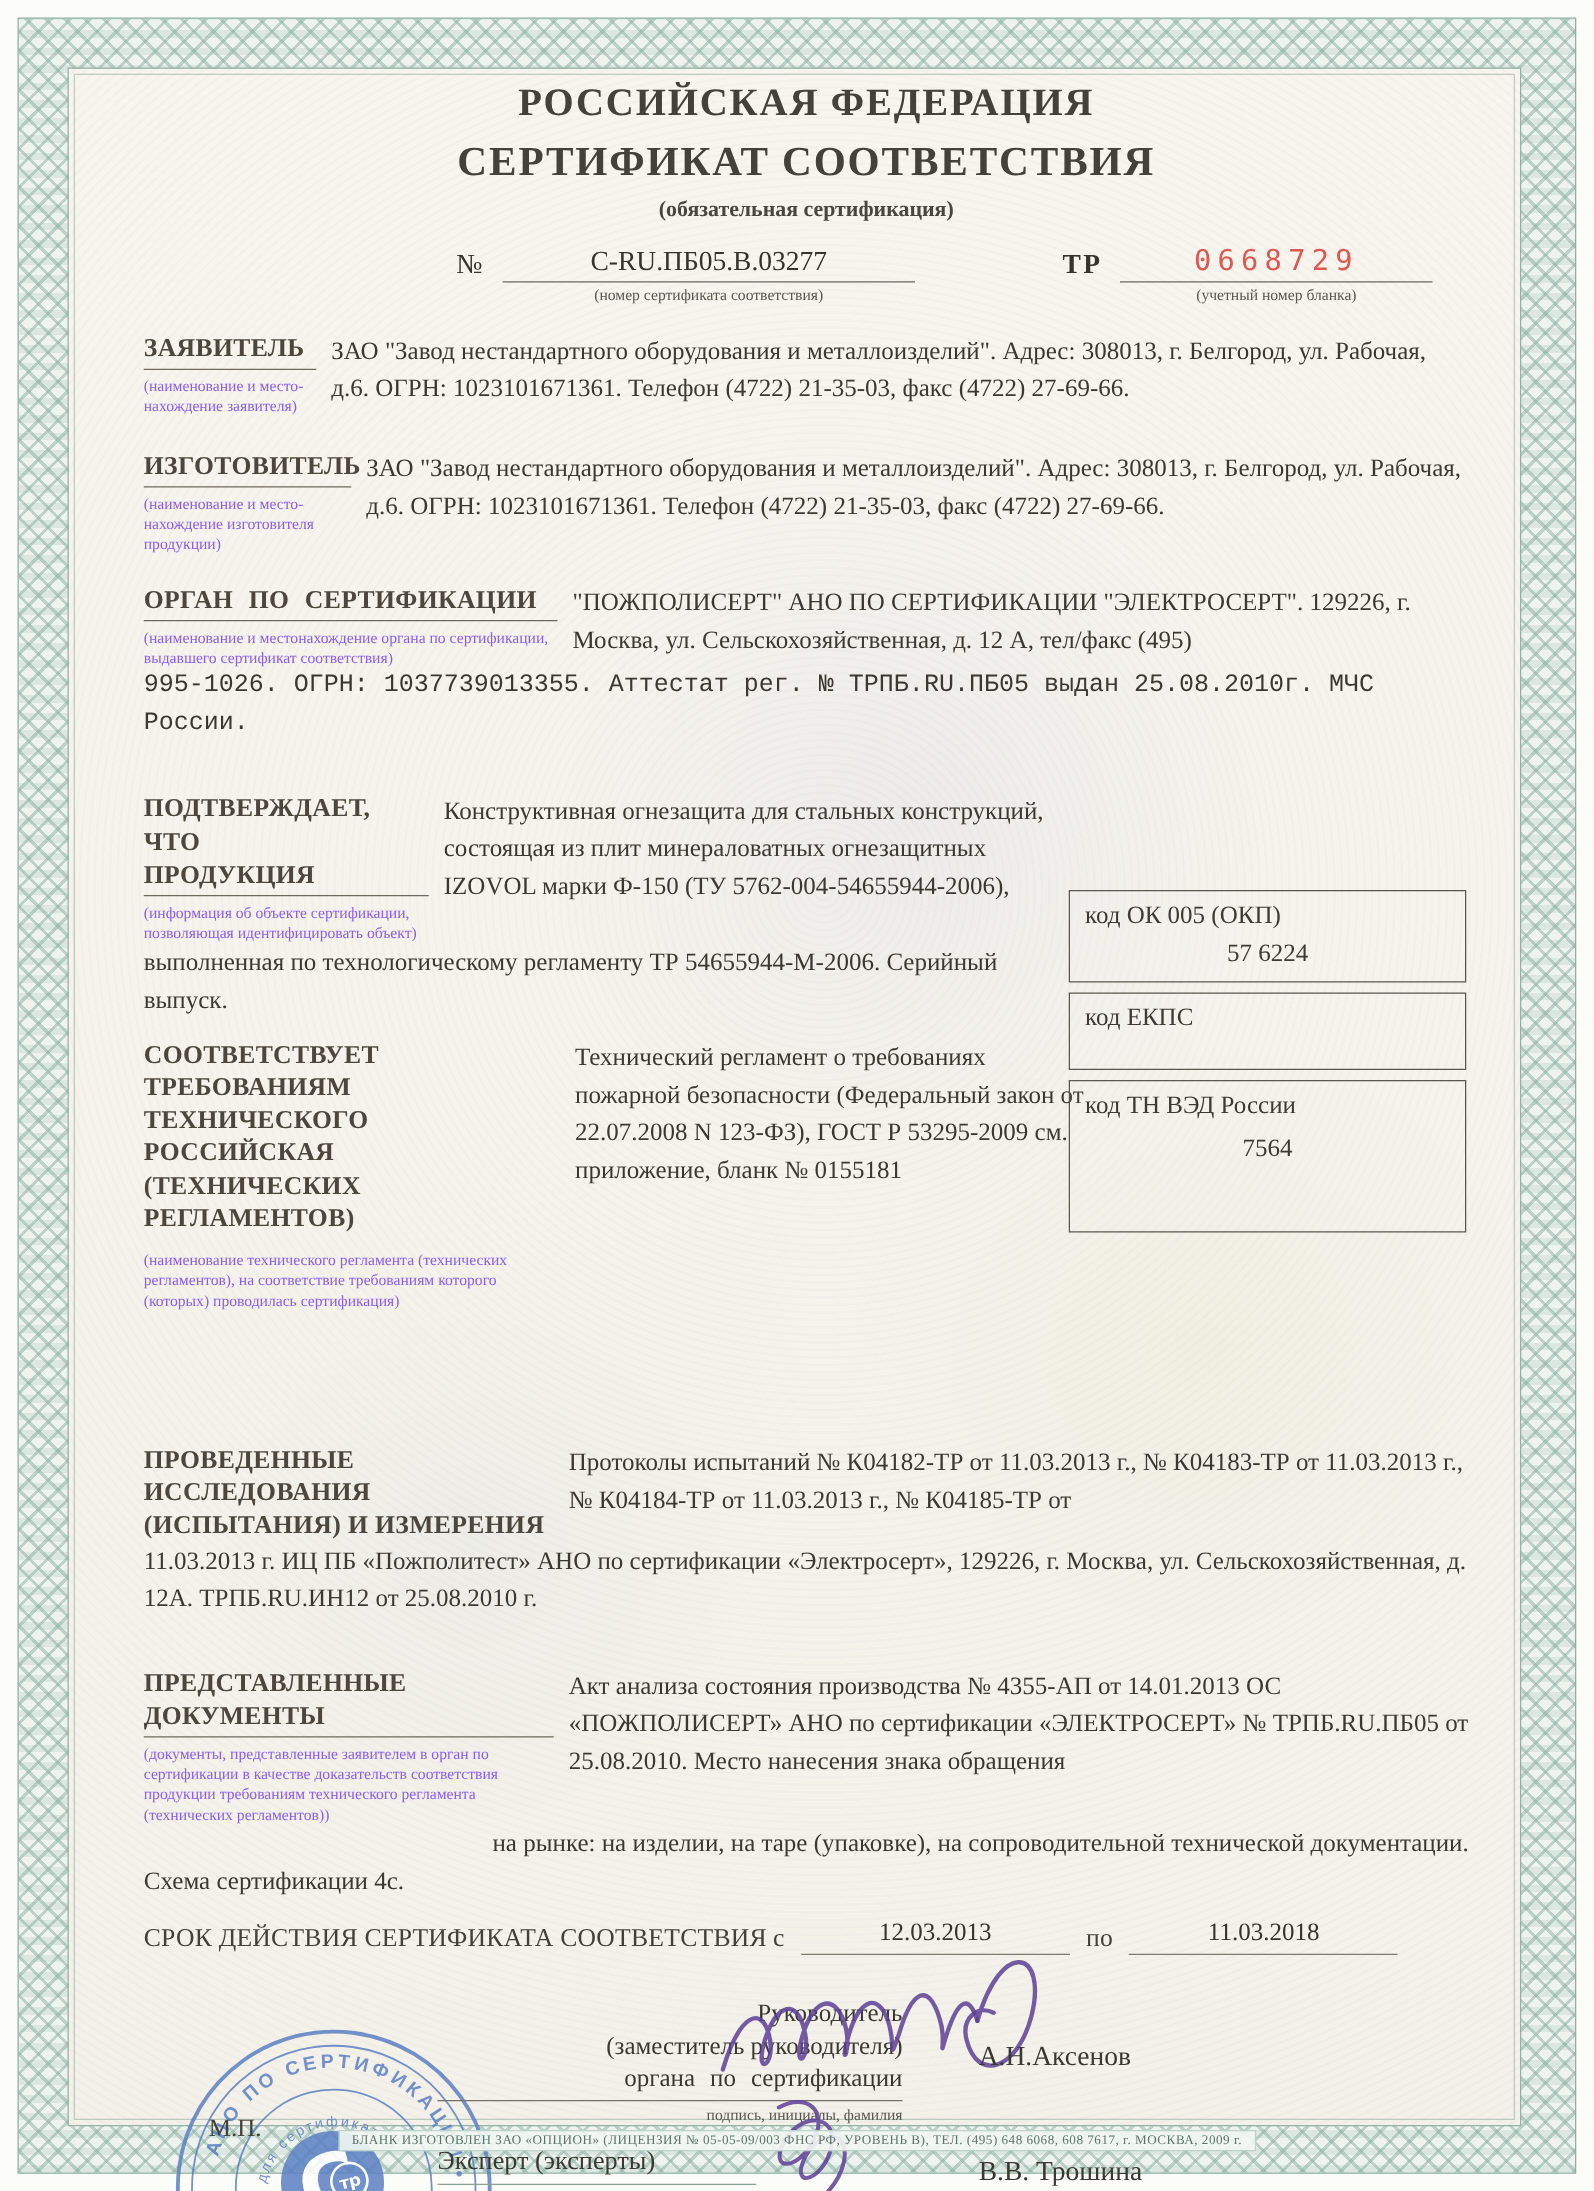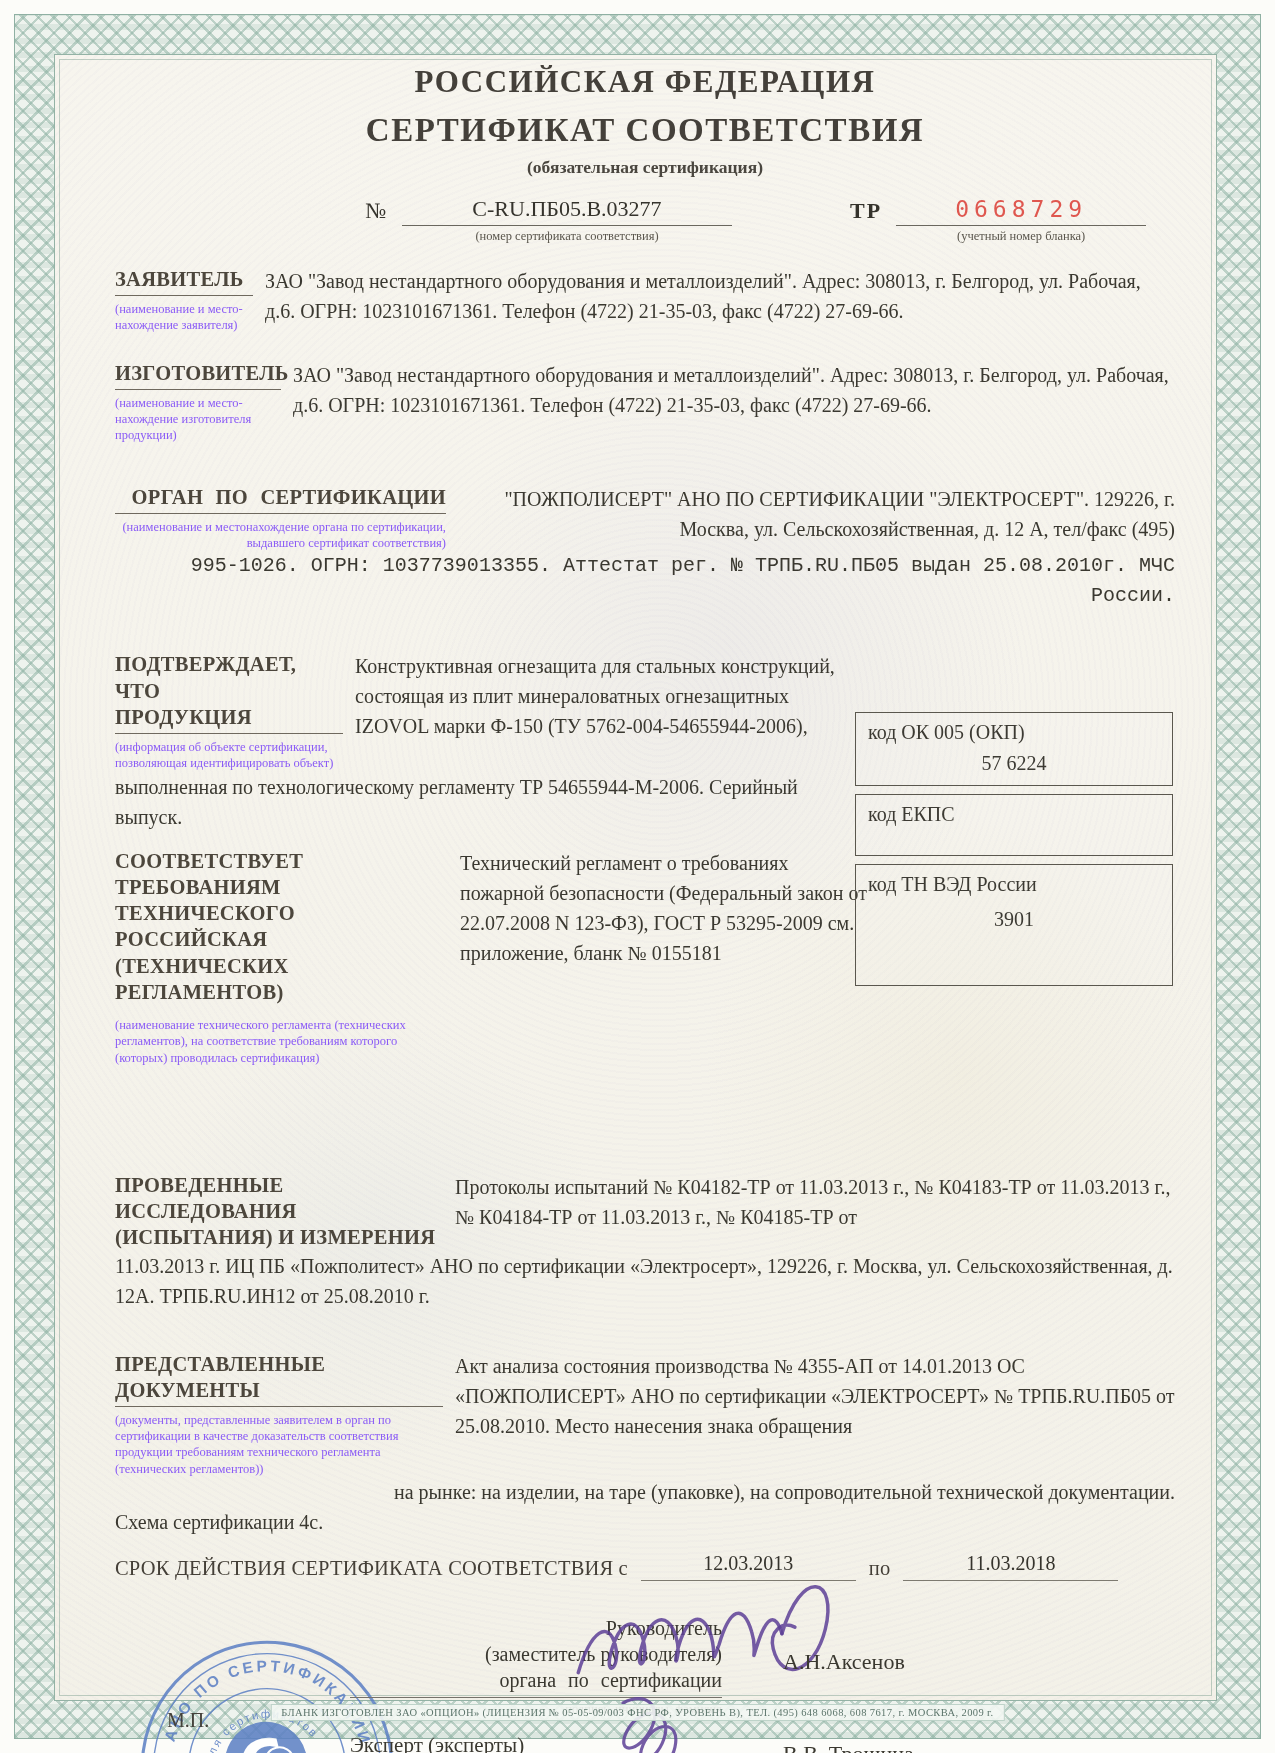--- a/index.html
+++ b/index.html
@@ -62,21 +62,21 @@
   .w340 { width:340px; } .w343 { width:343px; }
   .sec-label { font-weight:700; font-size:20.5px; letter-spacing:.3px; color:#4c463c; line-height:1.28; }
   .uline { border-bottom:1px solid #6f695e; padding-bottom:3px; }
   .sec-cap { font-size:12.5px; color:#8b5cf6; line-height:1.3; margin-top:5px; }
   .body-text { font-size:20px; line-height:1.5; color:#3a3830; }
   .txt-full { clear:both; }
   .wide-words { word-spacing:7px; }
 
   .sec-applicant { margin-top:22px; }
   .sec-manufacturer { margin-top:26px; }
-  .sec-body { margin-top:40px;text-align:right; }
+  .sec-body { margin-top:23px; }
   .sec-product { margin-top:40px; }
   .sec-product .txt-col { margin-left:240px; margin-right:320px; }
   .sec-product .txt-full { margin-right:320px; margin-top:2px; }
   .sec-body .txt-col { margin-left:343px; }
   .sec-body .txt-full { margin-top:2px;font-family:Liberation Mono, monospace; }
   .sec-regulation { margin-top:16px; }
   .sec-regulation .txt-col { margin-left:345px; margin-right:300px; }
   .sec-studies { margin-top:106px; }
   .sec-studies .txt-col { margin-left:340px; }
   .sec-studies .txt-full { margin-top:2px; }
@@ -292,18 +292,18 @@
   <div class="codes">
     <div class="codebox okp">
       <div class="cb-label">код ОК 005 (ОКП)</div>
       <div class="cb-value">57 6224</div>
     </div>
     <div class="codebox ekps">
       <div class="cb-label">код ЕКПС</div>
     </div>
     <div class="codebox tnved">
       <div class="cb-label">код ТН ВЭД России</div>
-      <div class="cb-value">3901</div>
+      <div class="cb-value">7564</div>
     </div>
   </div>
 
   <div class="footer">БЛАНК ИЗГОТОВЛЕН ЗАО «ОПЦИОН» (ЛИЦЕНЗИЯ № 05-05-09/003 ФНС РФ, УРОВЕНЬ В), ТЕЛ. (495) 648 6068, 608 7617, г. МОСКВА, 2009 г.</div>
 </div>
 
 </body></html>

